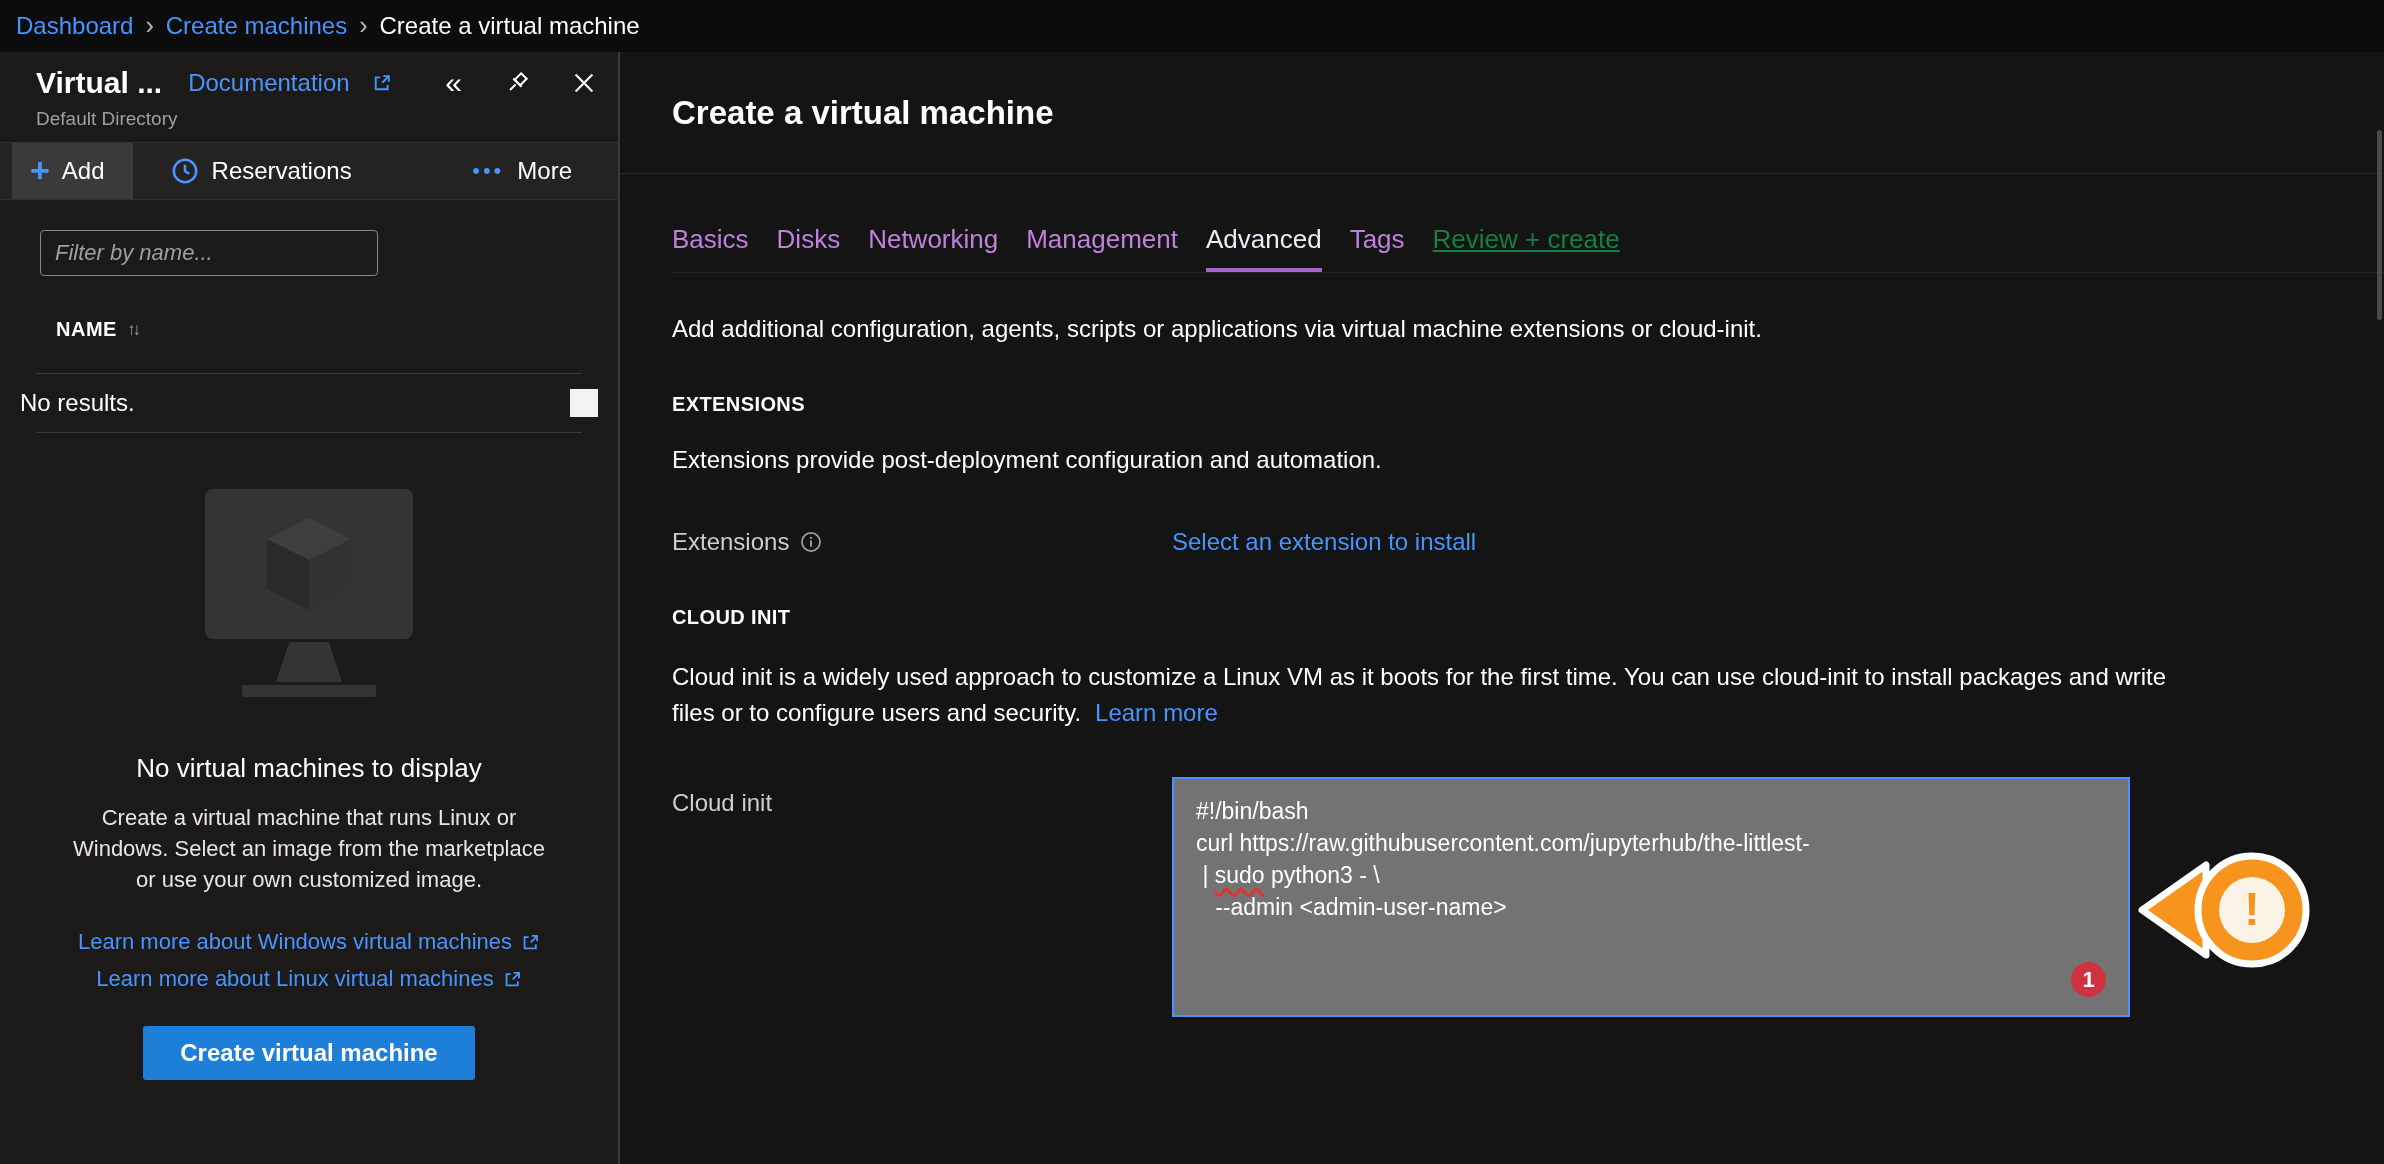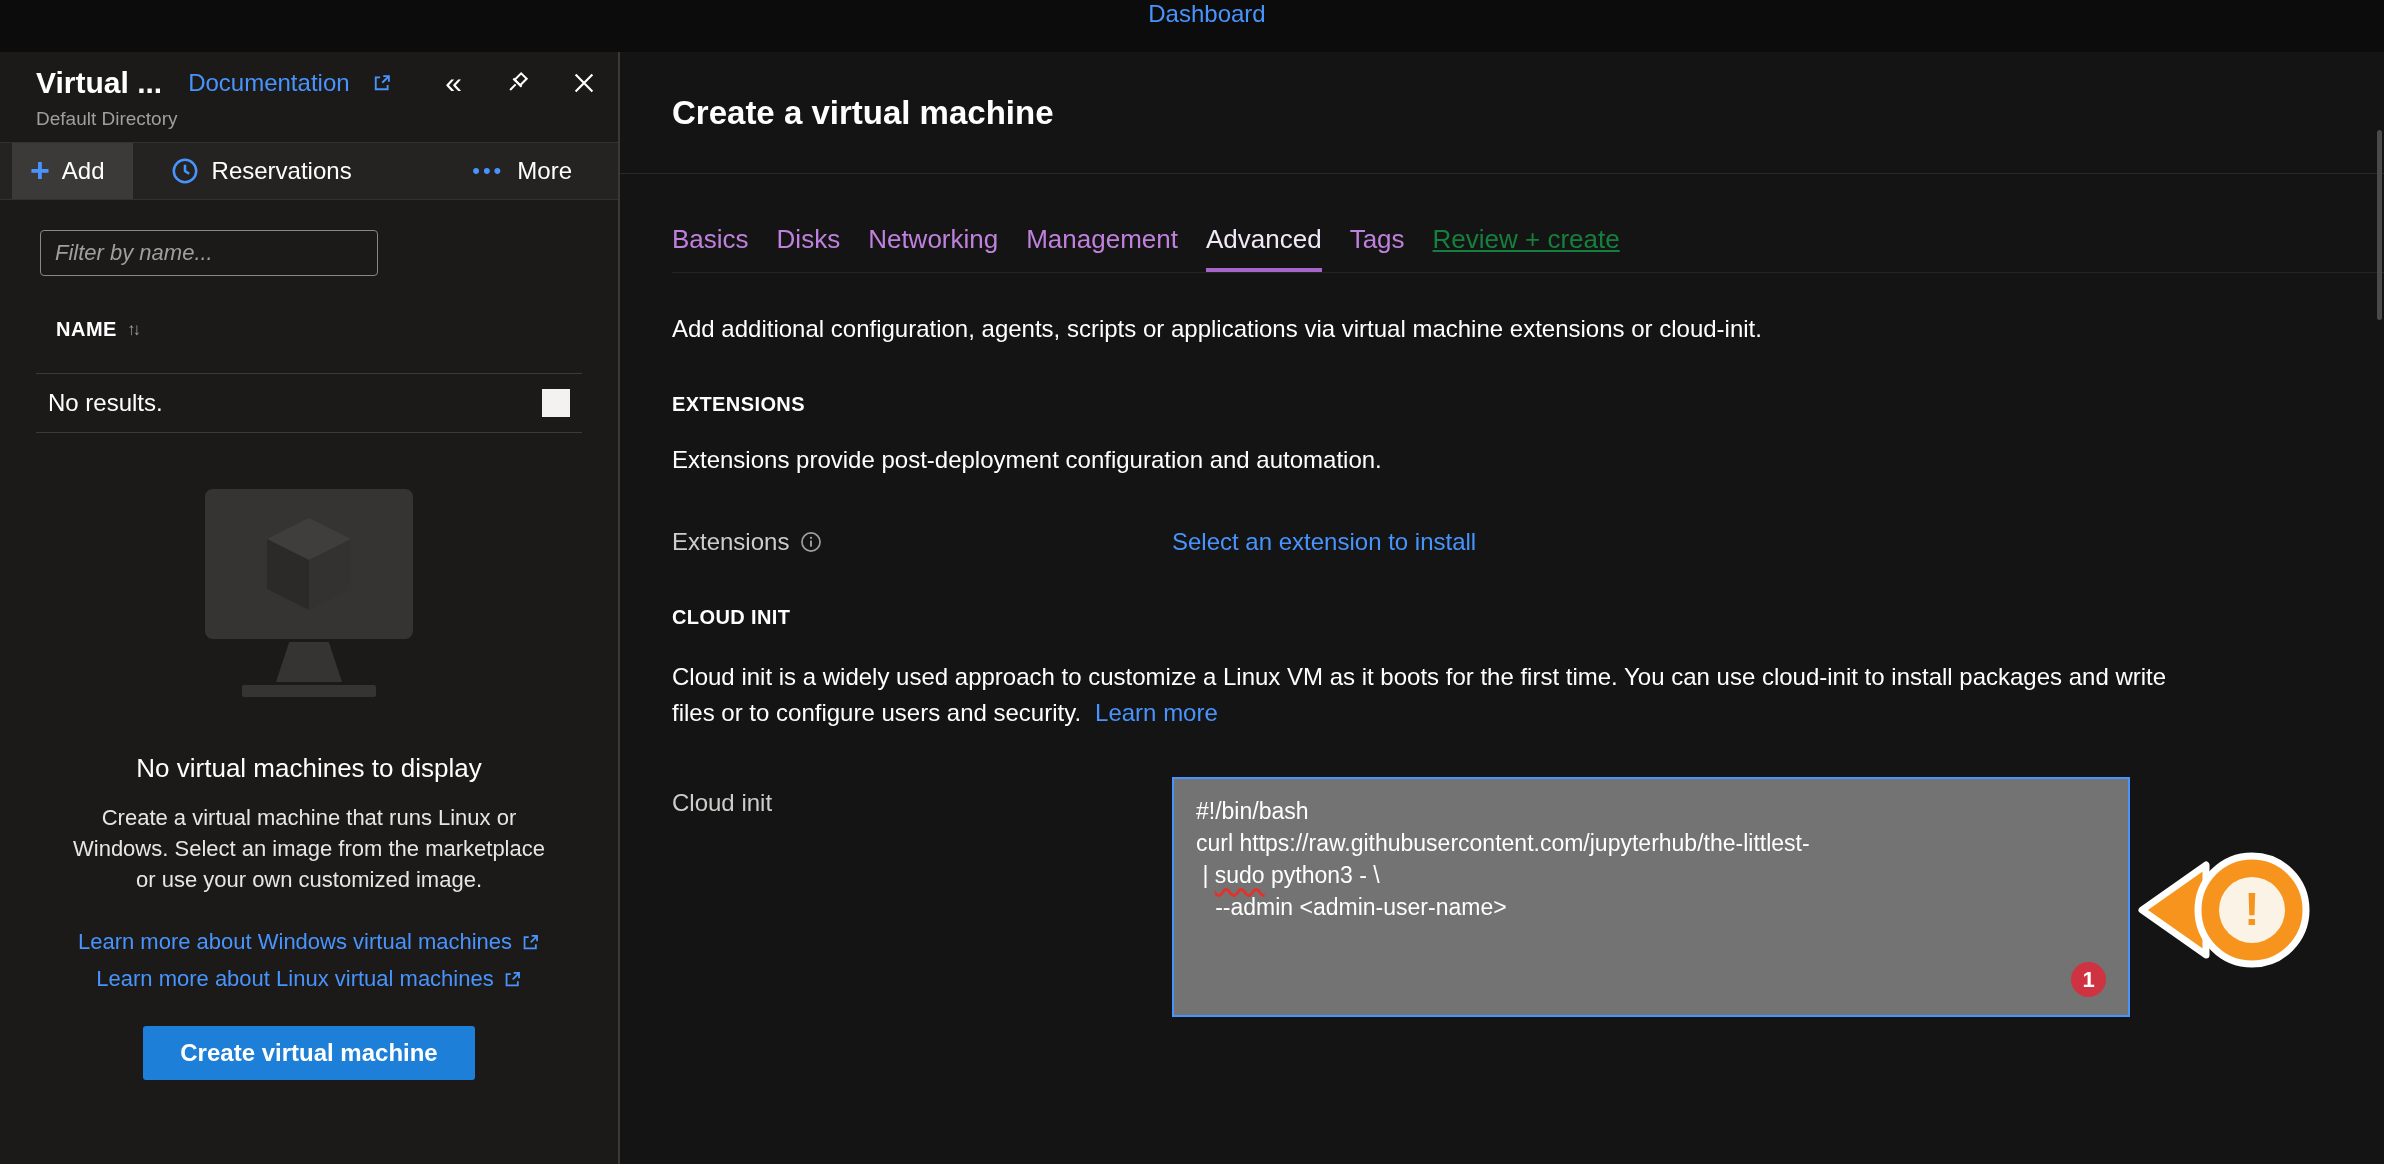--- a/index.html
+++ b/index.html
@@ -1,20 +1,20 @@
 <!DOCTYPE html>
 <html><head>
 <meta charset="utf-8">
 <style>
   * { margin:0; padding:0; box-sizing:border-box; }
   html,body { width:2384px; height:1164px; overflow:hidden; }
   body { background:#141414; font-family:"Liberation Sans","DejaVu Sans",sans-serif; color:#fff; }
 
   
-  .topbar { height:52px; background:#0c0c0c; display:flex; align-items:center; padding-left:30px; gap:33px; font-size:24px;flex-direction:column; }
+  .topbar { height:52px; background:#0c0c0c; display:flex; align-items:center; padding-left:16px; gap:12px; font-size:24px; }
   .crumb-link { color:#4894fe; cursor:pointer; text-decoration:none; }
   .crumb-sep { color:#b9b7b5; font-size:25px; margin-top:-2px; }
   .crumb-current { color:#fff; }
 
   .shell { display:flex; height:1112px; }
 
   
   .sidebar { width:620px; min-width:620px; background:#1b1a19; border-right:2px solid #3a3938; display:flex; flex-direction:column; }
   .sb-header { padding:14px 22px 0 36px; }
   .sb-header-row { display:flex; align-items:center; }
@@ -33,21 +33,21 @@
   .tb-dots { color:#4894fe; font-size:22px; letter-spacing:3px; }
 
   .sb-filter { margin:30px 0 0 40px; width:338px; height:46px; background:transparent; border:1.5px solid #8a8886; border-radius:4px; color:#fff; font-size:22px; font-style:italic; padding:0 14px; outline:none; }
   .sb-filter::placeholder { color:#a19f9d; font-style:italic; }
 
   .sb-name-header { margin:42px 0 0 56px; font-size:20px; font-weight:bold; color:#fff; letter-spacing:0.5px; display:flex; gap:10px; align-items:center; cursor:pointer; width:fit-content; }
   .sort-glyph { color:#a19f9d; font-size:17px; letter-spacing:-3px; font-weight:normal; }
 
   .sb-row-divider { height:1px; background:#3b3a39; margin:0 36px; }
   .sb-row-divider.top { margin-top:32px; }
-  .sb-row { display:flex; align-items:center; height:58px; padding:0 48px;gap:12px; }
+  .sb-row { display:flex; align-items:center; height:58px; padding:0 20px;gap:12px; }
   .no-results { color:#fff; font-size:24px; }
   .row-checkbox { margin-left:auto; width:28px; height:28px; background:#f3f2f1; border:none; cursor:pointer; }
 
   .empty { display:flex; flex-direction:column; align-items:center; text-align:center; }
   .monitor { margin-top:56px; display:flex; flex-direction:column; align-items:center; }
   .monitor-screen { width:208px; height:150px; background:#363433; border-radius:8px; display:flex; align-items:center; justify-content:center; }
   .monitor-neck { width:66px; height:40px; background:#363433; clip-path:polygon(20% 0, 80% 0, 100% 100%, 0 100%); margin-top:3px; }
   .monitor-base { width:134px; height:12px; background:#363433; border-radius:2px; margin-top:3px; }
 
   .empty-heading { margin-top:56px; font-size:26px; color:#fff; }

